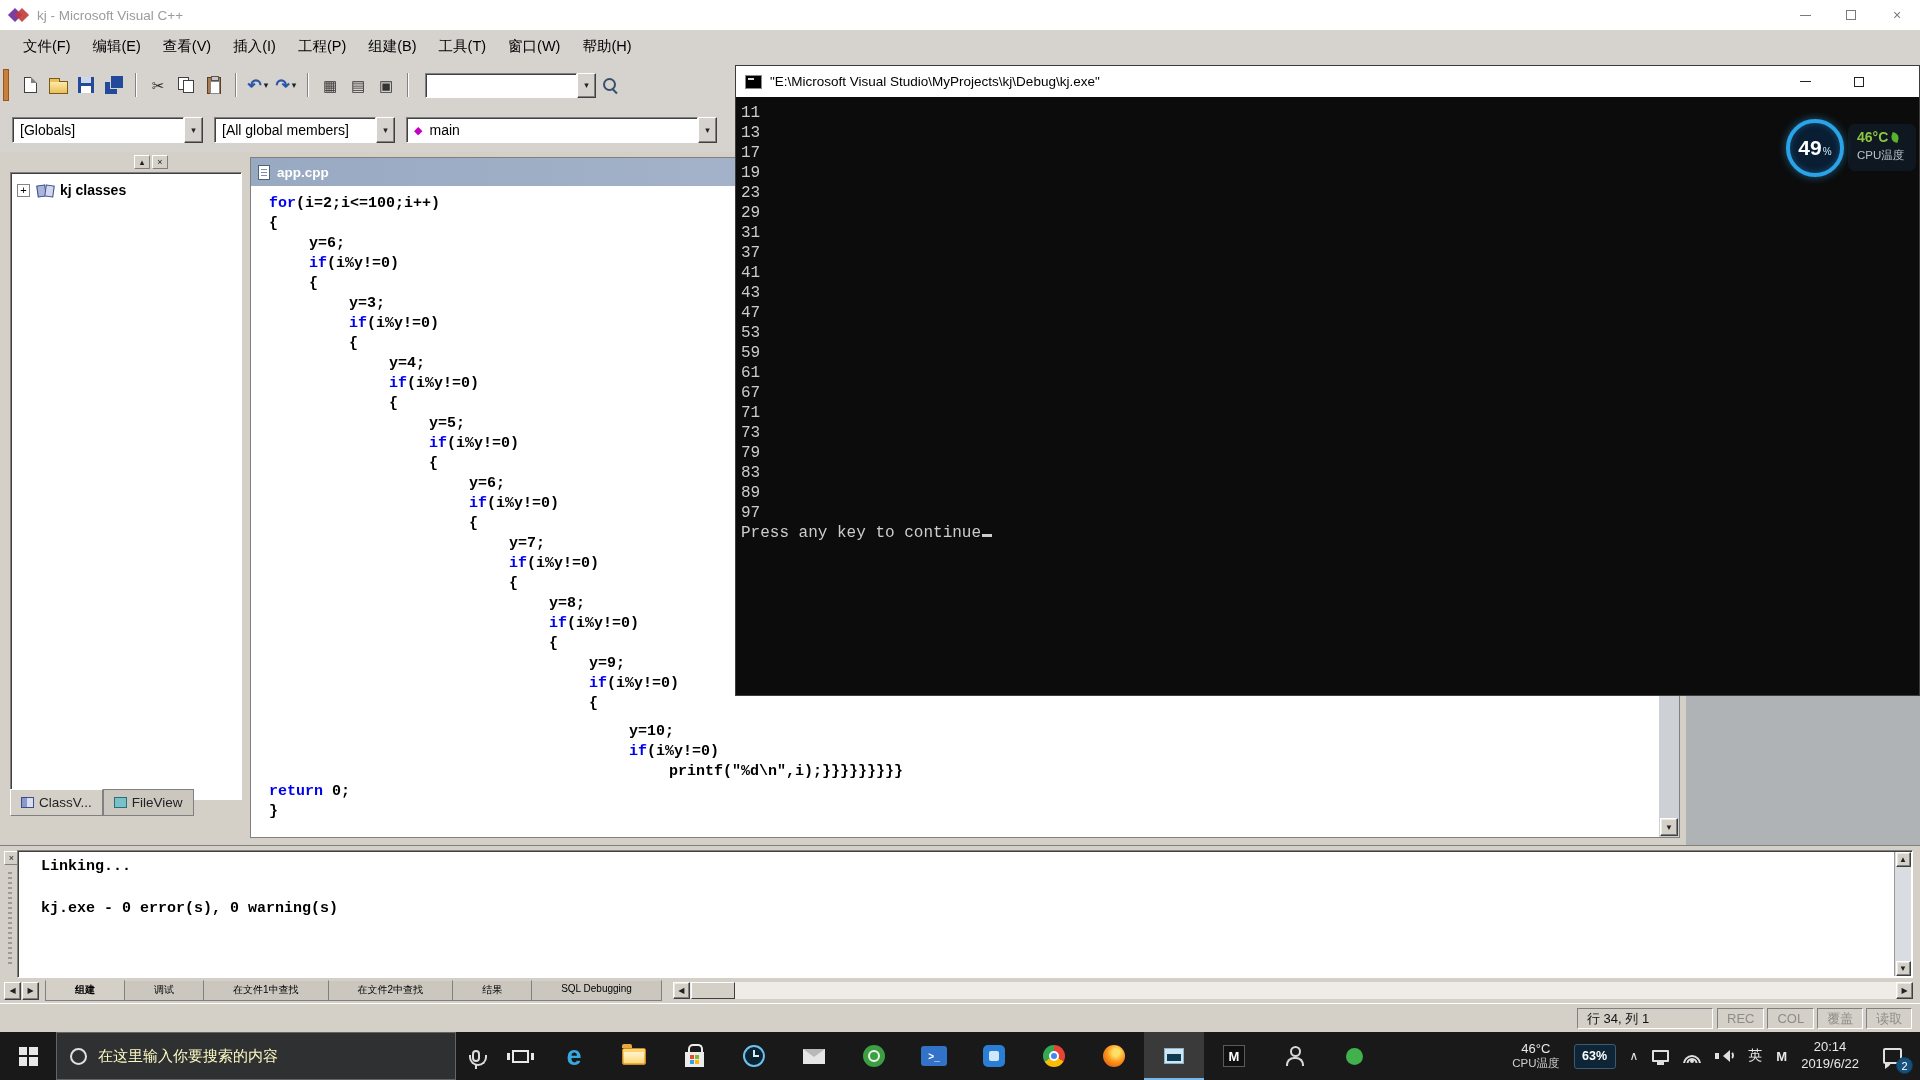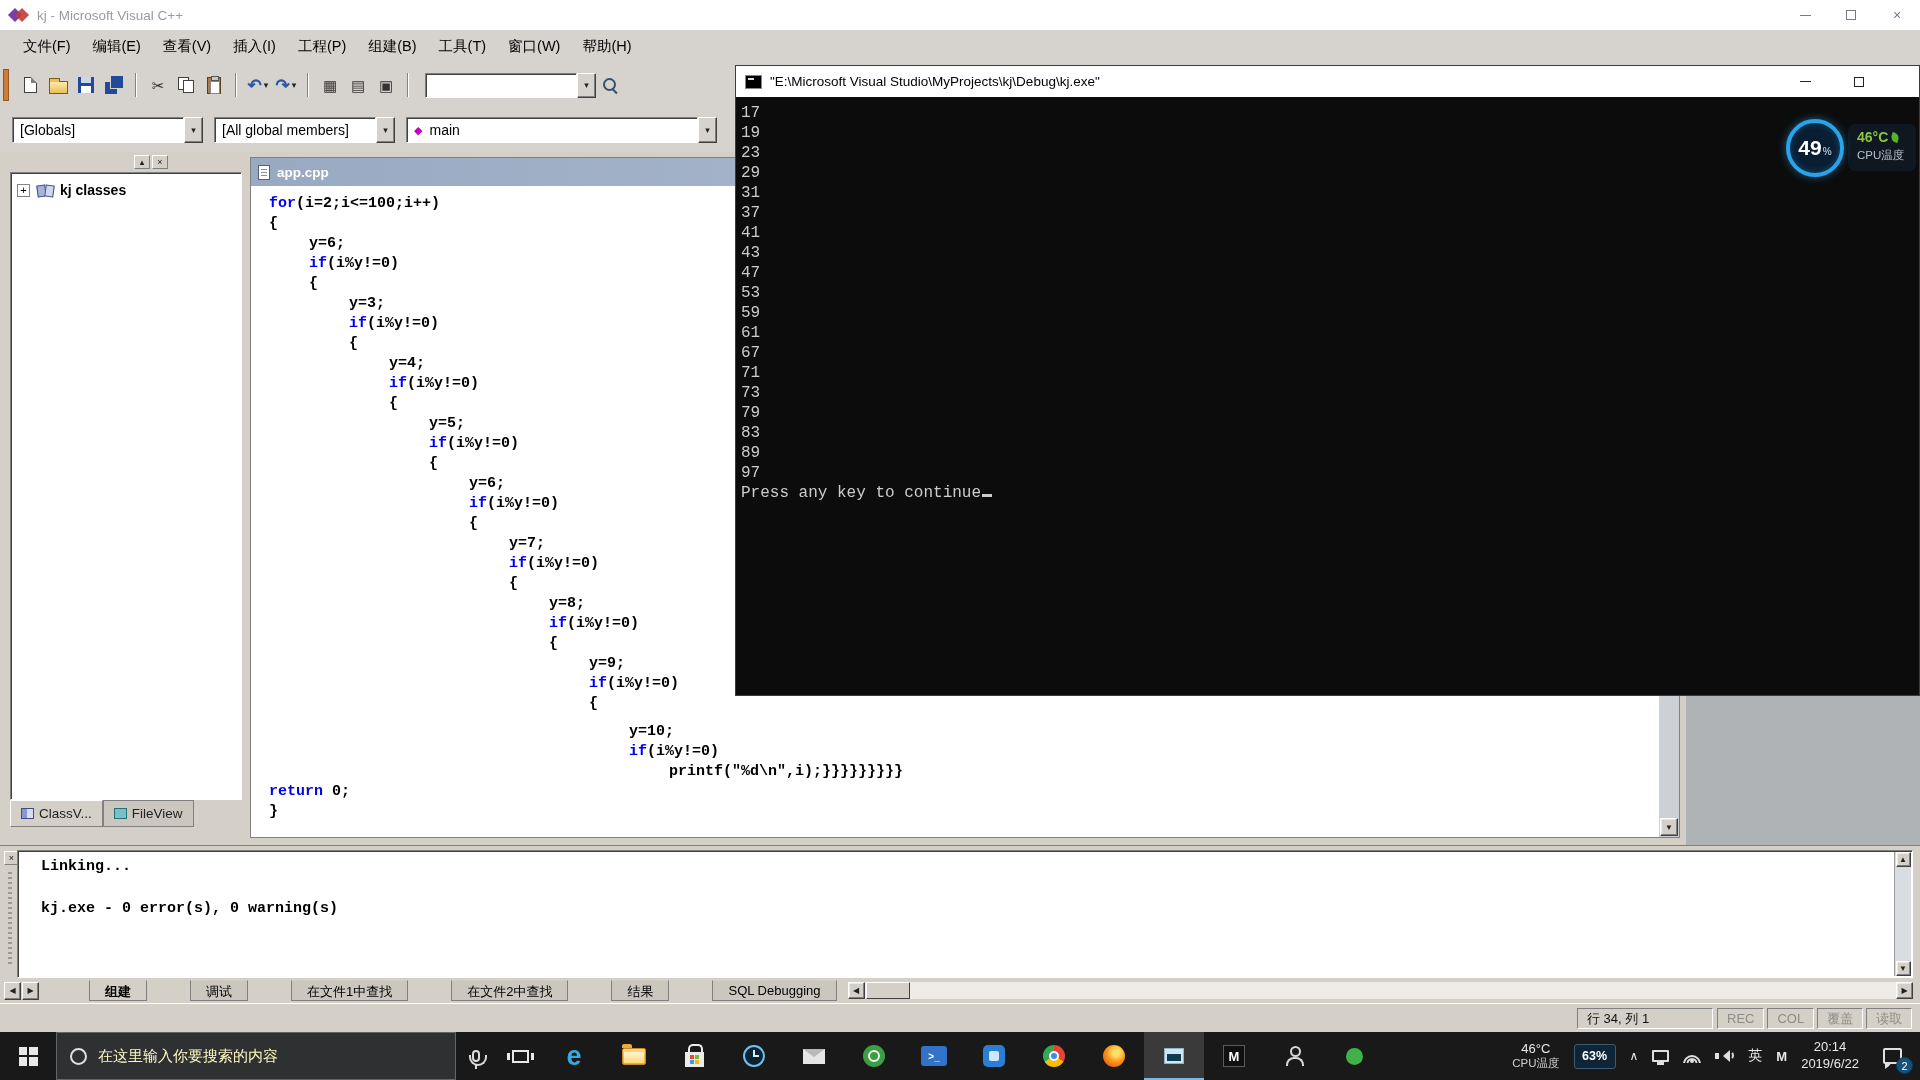--- a/index.html
+++ b/index.html
@@ -68,21 +68,21 @@
 
 #workspace{position:absolute;left:6px;top:154px;width:240px;height:680px;background:#d4d0c8;}
 .ws-minibar{position:absolute;left:128px;top:1px;display:flex;gap:2px;}
 .ws-mini{width:16px;height:14px;background:#d4d0c8;border:1px solid;border-color:#fff #808080 #808080 #fff;font-size:9px;display:flex;align-items:center;justify-content:center;color:#222;}
 #ws-tree{position:absolute;left:4px;top:18px;right:4px;bottom:34px;background:#fff;border:1px solid;border-color:#808080 #fff #fff #808080;box-shadow:inset 1px 1px 0 #404040;padding:9px 6px;}
 .tree-item{display:flex;align-items:center;gap:6px;font-size:14px;font-weight:600;}
 .expand-box{width:13px;height:13px;border:1px solid #848484;background:#fff;display:flex;align-items:center;justify-content:center;font-size:11px;line-height:1;font-weight:400;}
 .classes-icon{width:18px;height:13px;position:relative;}
 .classes-icon::before{content:"";position:absolute;left:1px;top:1px;width:7px;height:10px;background:#a8b4d8;border:1px solid #3c4c8c;transform:rotate(-8deg);}
 .classes-icon::after{content:"";position:absolute;left:9px;top:1px;width:7px;height:10px;background:#d0d8f0;border:1px solid #3c4c8c;transform:rotate(8deg);}
-#ws-tabs{position:absolute;left:4px;bottom:7px;height:27px;display:flex;}
+#ws-tabs{position:absolute;left:4px;bottom:18px;height:27px;display:flex;}
 .ws-tab{display:flex;align-items:center;gap:5px;padding:0 10px;font-size:13.5px;border:1px solid #808080;background:#cbc7bf;color:#222;height:27px;}
 .ws-tab.active{background:#d4d0c8;border-top-color:#fff;border-left-color:#fff;}
 .ws-tab-icon{width:13px;height:11px;display:inline-block;}
 .ws-tab-icon.cv{background:linear-gradient(90deg,#8898cc 50%,#d8ddf0 50%);border:1px solid #3c4c8c;}
 .ws-tab-icon.fv{background:#7ac0c8;border:1px solid #2a7078;}
 
 
 #mdi-strip{position:absolute;left:1686px;top:154px;width:234px;height:692px;background:#b0b3b6;}
 
 
@@ -102,21 +102,21 @@
 #output{position:absolute;left:0;top:845px;width:1920px;height:157px;background:#d4d0c8;border-top:1px solid #808080;}
 #out-close{position:absolute;left:4px;top:5px;width:15px;height:14px;background:#d4d0c8;border:1px solid;border-color:#fff #808080 #808080 #fff;font-size:9px;display:flex;align-items:center;justify-content:center;color:#222;}
 #out-grip{position:absolute;left:8px;top:26px;width:4px;height:92px;background:repeating-linear-gradient(180deg,#9a9a9a 0 2px,transparent 2px 5px);}
 #out-box{position:absolute;left:17px;top:4px;right:7px;height:128px;background:#fff;border:1px solid;border-color:#808080 #fff #fff #808080;box-shadow:inset 1px 1px 0 #404040;padding:5px 23px;font-family:"Liberation Mono","DejaVu Sans Mono",monospace;font-size:15px;font-weight:700;line-height:21px;overflow:hidden;}
 .out-line{white-space:pre;}
 #out-vscroll{position:absolute;right:9px;top:6px;width:17px;height:124px;background:#d9dce0;border-left:1px solid #9a9a9a;display:flex;flex-direction:column;justify-content:space-between;align-items:center;}
 #out-vscroll .sb-btn{width:15px;height:15px;}
 #out-tabrow{position:absolute;left:4px;top:134px;right:7px;height:21px;display:flex;align-items:stretch;}
 .tab-nav{width:17px;height:18px;align-self:center;background:#d4d0c8;border:1px solid;border-color:#fff #404040 #404040 #fff;box-shadow:inset -1px -1px 0 #808080;font-size:8px;display:flex;align-items:center;justify-content:center;color:#222;margin-right:1px;}
 #output-tabs{display:flex;margin-left:5px;}
-.out-tab{padding:2px 15px 0;font-size:13px;border:1px solid #808080;border-top:1px solid #d4d0c8;background:#cbc7bf;margin-right:-1px;white-space:nowrap;margin-left:44px;}
+.out-tab{padding:2px 29px 0;font-size:10px;border:1px solid #808080;border-top:1px solid #d4d0c8;background:#cbc7bf;margin-right:-1px;white-space:nowrap;}
 .out-tab.active{font-weight:700;background:#d4d0c8;}
 #out-hscroll{flex:1;margin-left:12px;align-self:center;height:17px;background:#efece7;position:relative;display:flex;justify-content:space-between;}
 #out-hscroll .sb-btn{width:17px;height:17px;}
 #hs-thumb{position:absolute;left:18px;top:0;width:44px;height:17px;background:#d4d0c8;border:1px solid;border-color:#fff #404040 #404040 #fff;}
 
 
 #statusbar{position:absolute;left:0;top:1003px;width:1920px;height:15px;background:#d4d0c8;border-top:1px solid #fff;}
 .st-cell{height:21px;border:1px solid;border-color:#808080 #fff #fff #808080;display:flex;align-items:center;font-size:13px;position:absolute;top:4px;}
 #st-pos{left:1577px;width:136px;padding-left:9px;color:#111;}
 #st-inds{position:absolute;left:1717px;top:4px;display:flex;gap:3px;}
@@ -447,20 +447,22 @@
     <div class="con-btn">
         <span class="cglyph-min"></span>
       </div>
     <div class="con-btn">
         <span class="cglyph-max"></span>
       </div>
     <div class="con-spacer"></div>
   </div>
   <div id="con-body">
     <div>
+        <div class="con-line">11</div>
+        <div class="con-line">13</div>
         <div class="con-line">17</div>
         <div class="con-line">19</div>
         <div class="con-line">23</div>
         <div class="con-line">29</div>
         <div class="con-line">31</div>
         <div class="con-line">37</div>
         <div class="con-line">41</div>
         <div class="con-line">43</div>
         <div class="con-line">47</div>
         <div class="con-line">53</div>

